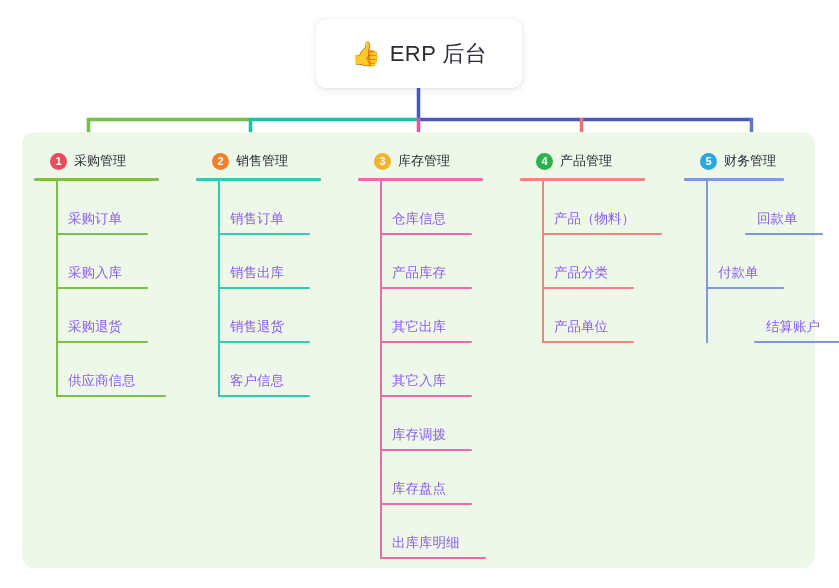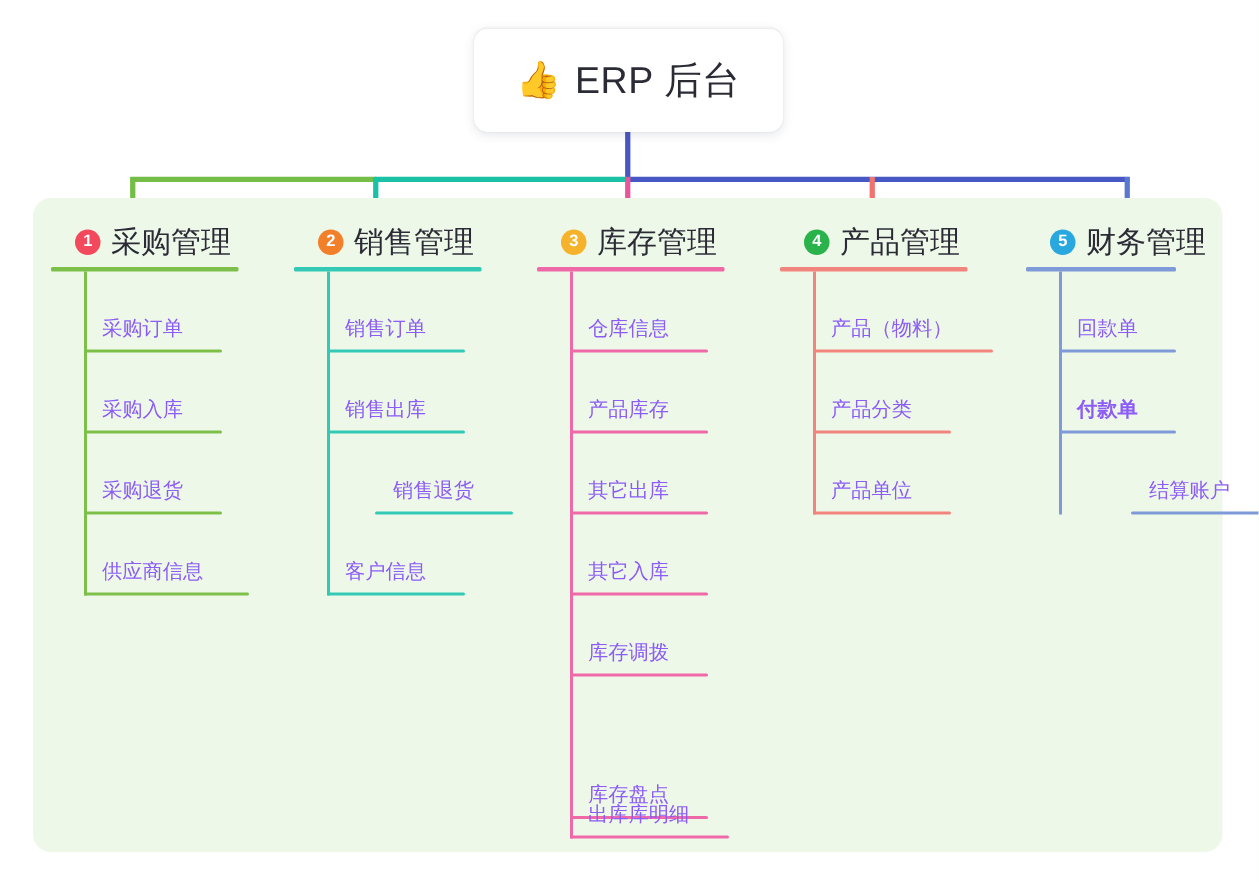--- a/index.html
+++ b/index.html
@@ -35,21 +35,21 @@
     display: flex;
     align-items: center;
     gap: 9px;
   }
   .thumb-icon {
     font-size: 24px;
     line-height: 1;
     display: inline-block;
   }
   .root-title {
-    font-size: 25px;
+    font-size: 22px;
     color: #2b2b36;
     letter-spacing: 0.4px;
     white-space: nowrap;
   }
 
   
   #connectors {
     position: absolute;
     left: 0; top: 0;
     width: 839px; height: 588px;
@@ -84,21 +84,21 @@
     height: 17px;
     border-radius: 50%;
     color: #ffffff;
     font-size: 11px;
     line-height: 17px;
     text-align: center;
     font-weight: bold;
     flex: none;
   }
   .col-title {
-    font-size: 20px;
+    font-size: 13px;
     color: #2b2b36;
     white-space: nowrap;
   }
   .col-rule {
     height: 3px;
     border-radius: 1px;
     margin-top: 4px;
   }
   .spine {
     position: absolute;
@@ -182,21 +182,21 @@
       <div class="col-rule" style="background: rgb(51, 201, 181); width: 125px; margin-left: 0px;"></div>
       <div class="spine" style="background: rgb(51, 201, 181); height: 216px;"></div>
       <div class="leaf" style="top: 33px; width: 92px; padding-left: 46px;">
         <span class="leaf-label">销售订单</span>
         <div class="leaf-rule" style="background: rgb(51, 201, 181); width: 92px;"></div>
       </div>
       <div class="leaf" style="top: 87px; width: 92px;">
         <span class="leaf-label">销售出库</span>
         <div class="leaf-rule" style="background: rgb(51, 201, 181); width: 92px;"></div>
       </div>
-      <div class="leaf" style="top: 141px; width: 92px; margin-left: 32px;">
+      <div class="leaf" style="top: 141px; width: 92px;">
         <span class="leaf-label">销售退货</span>
         <div class="leaf-rule" style="background: rgb(51, 201, 181); width: 92px;"></div>
       </div>
       <div class="leaf" style="top: 195px; width: 92px; padding-left: 20px;">
         <span class="leaf-label">客户信息</span>
         <div class="leaf-rule" style="background: rgb(51, 201, 181); width: 92px;"></div>
       </div>
     </div>
     <div class="column" style="left: 336px; top: 16px; width: 155px;">
       <div class="col-header">
@@ -218,21 +218,21 @@
         <div class="leaf-rule" style="background: rgb(239, 104, 167); width: 92px;"></div>
       </div>
       <div class="leaf" style="top: 195px; width: 92px;">
         <span class="leaf-label">其它入库</span>
         <div class="leaf-rule" style="background: rgb(239, 104, 167); width: 92px;"></div>
       </div>
       <div class="leaf" style="top: 249px; width: 92px;">
         <span class="leaf-label">库存调拨</span>
         <div class="leaf-rule" style="background: rgb(239, 104, 167); width: 92px;"></div>
       </div>
-      <div class="leaf" style="top: 303px; width: 92px; margin-top: 41px;">
+      <div class="leaf" style="top: 303px; width: 92px;">
         <span class="leaf-label">库存盘点</span>
         <div class="leaf-rule" style="background: rgb(239, 104, 167); width: 92px;"></div>
       </div>
       <div class="leaf" style="top: 357px; width: 106px;">
         <span class="leaf-label">出库库明细</span>
         <div class="leaf-rule" style="background: rgb(239, 104, 167); width: 106px;"></div>
       </div>
     </div>
     <div class="column" style="left: 498px; top: 16px; width: 155px;">
       <div class="col-header">
@@ -254,25 +254,25 @@
         <div class="leaf-rule" style="background: rgb(242, 132, 126); width: 92px;"></div>
       </div>
     </div>
     <div class="column" style="left: 662px; top: 16px; width: 130px;">
       <div class="col-header">
         <span class="badge" style="background: rgb(41, 168, 224);">5</span>
         <span class="col-title">财务管理</span>
       </div>
       <div class="col-rule" style="background: rgb(126, 154, 217); width: 100px; margin-left: 0px;"></div>
       <div class="spine" style="background: rgb(126, 154, 217); height: 162px;"></div>
-      <div class="leaf" style="top: 33px; width: 78px;">
+      <div class="leaf" style="top: 33px; width: 78px; margin-left: 39px;">
         <span class="leaf-label">回款单</span>
         <div class="leaf-rule" style="background: rgb(126, 154, 217); width: 78px;"></div>
       </div>
-      <div class="leaf" style="top: 87px; width: 78px; font-weight: bold;">
+      <div class="leaf" style="top: 87px; width: 78px;">
         <span class="leaf-label">付款单</span>
         <div class="leaf-rule" style="background: rgb(126, 154, 217); width: 78px;"></div>
       </div>
       <div class="leaf" style="top: 141px; width: 92px; margin-left: 48px;">
         <span class="leaf-label">结算账户</span>
         <div class="leaf-rule" style="background: rgb(126, 154, 217); width: 92px;"></div>
       </div>
     </div>
   </div>
 

